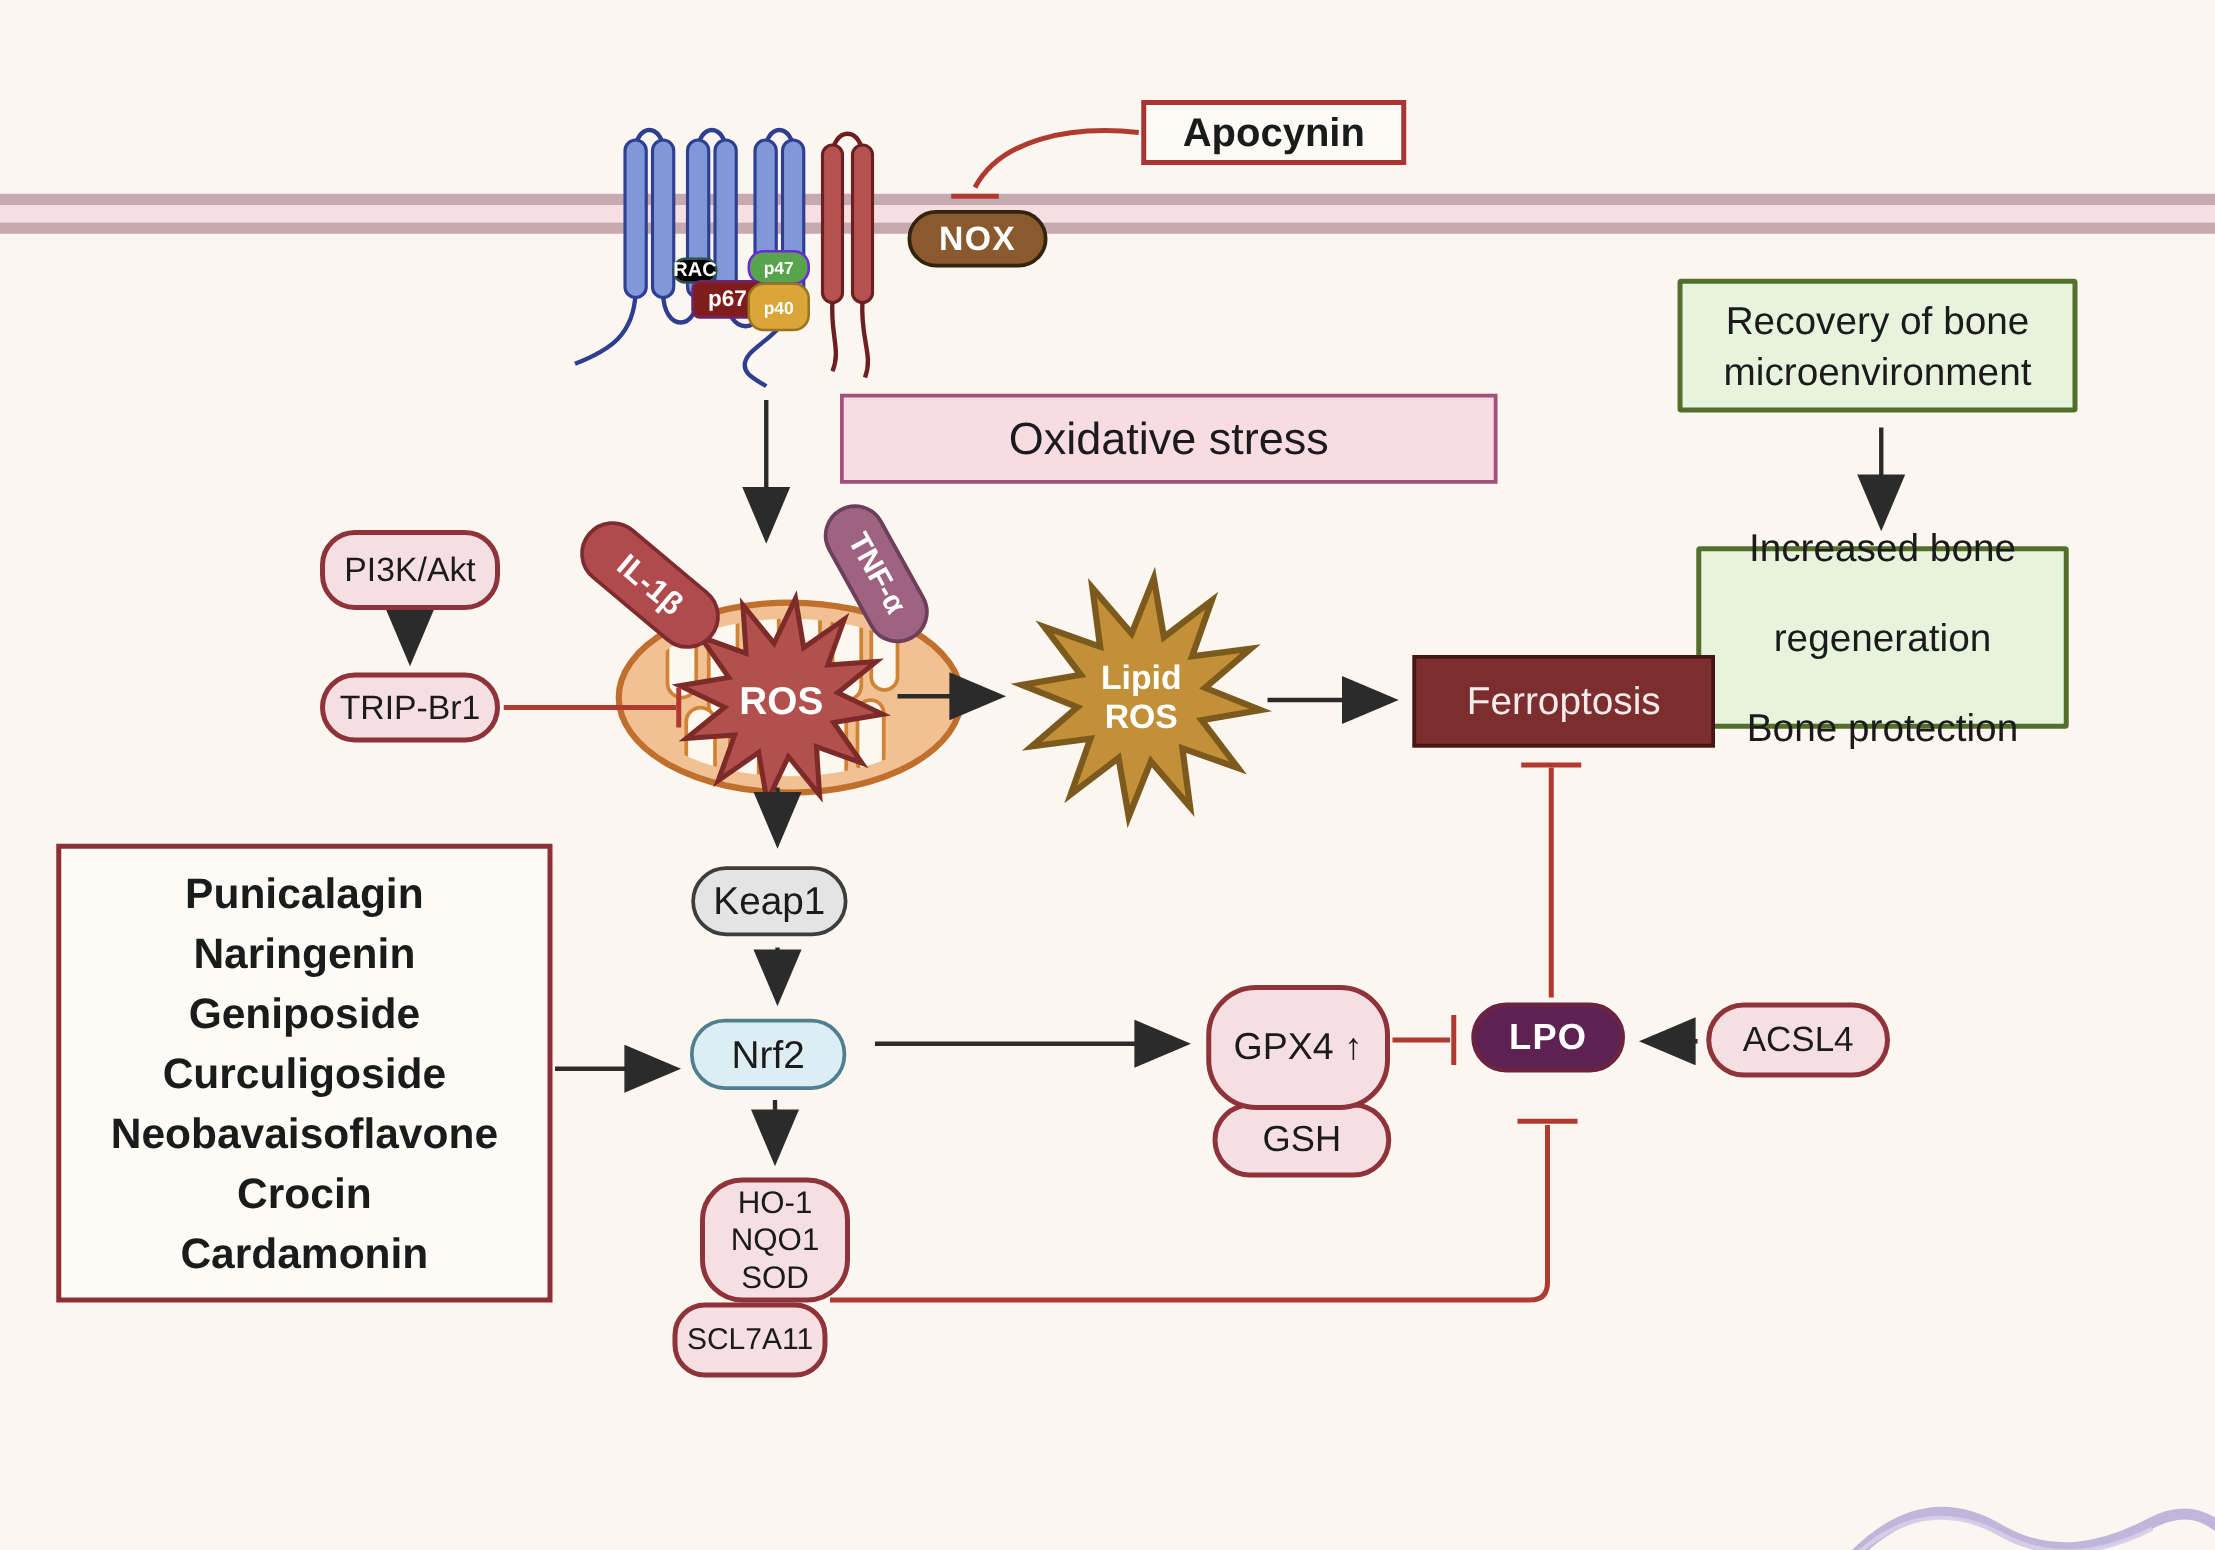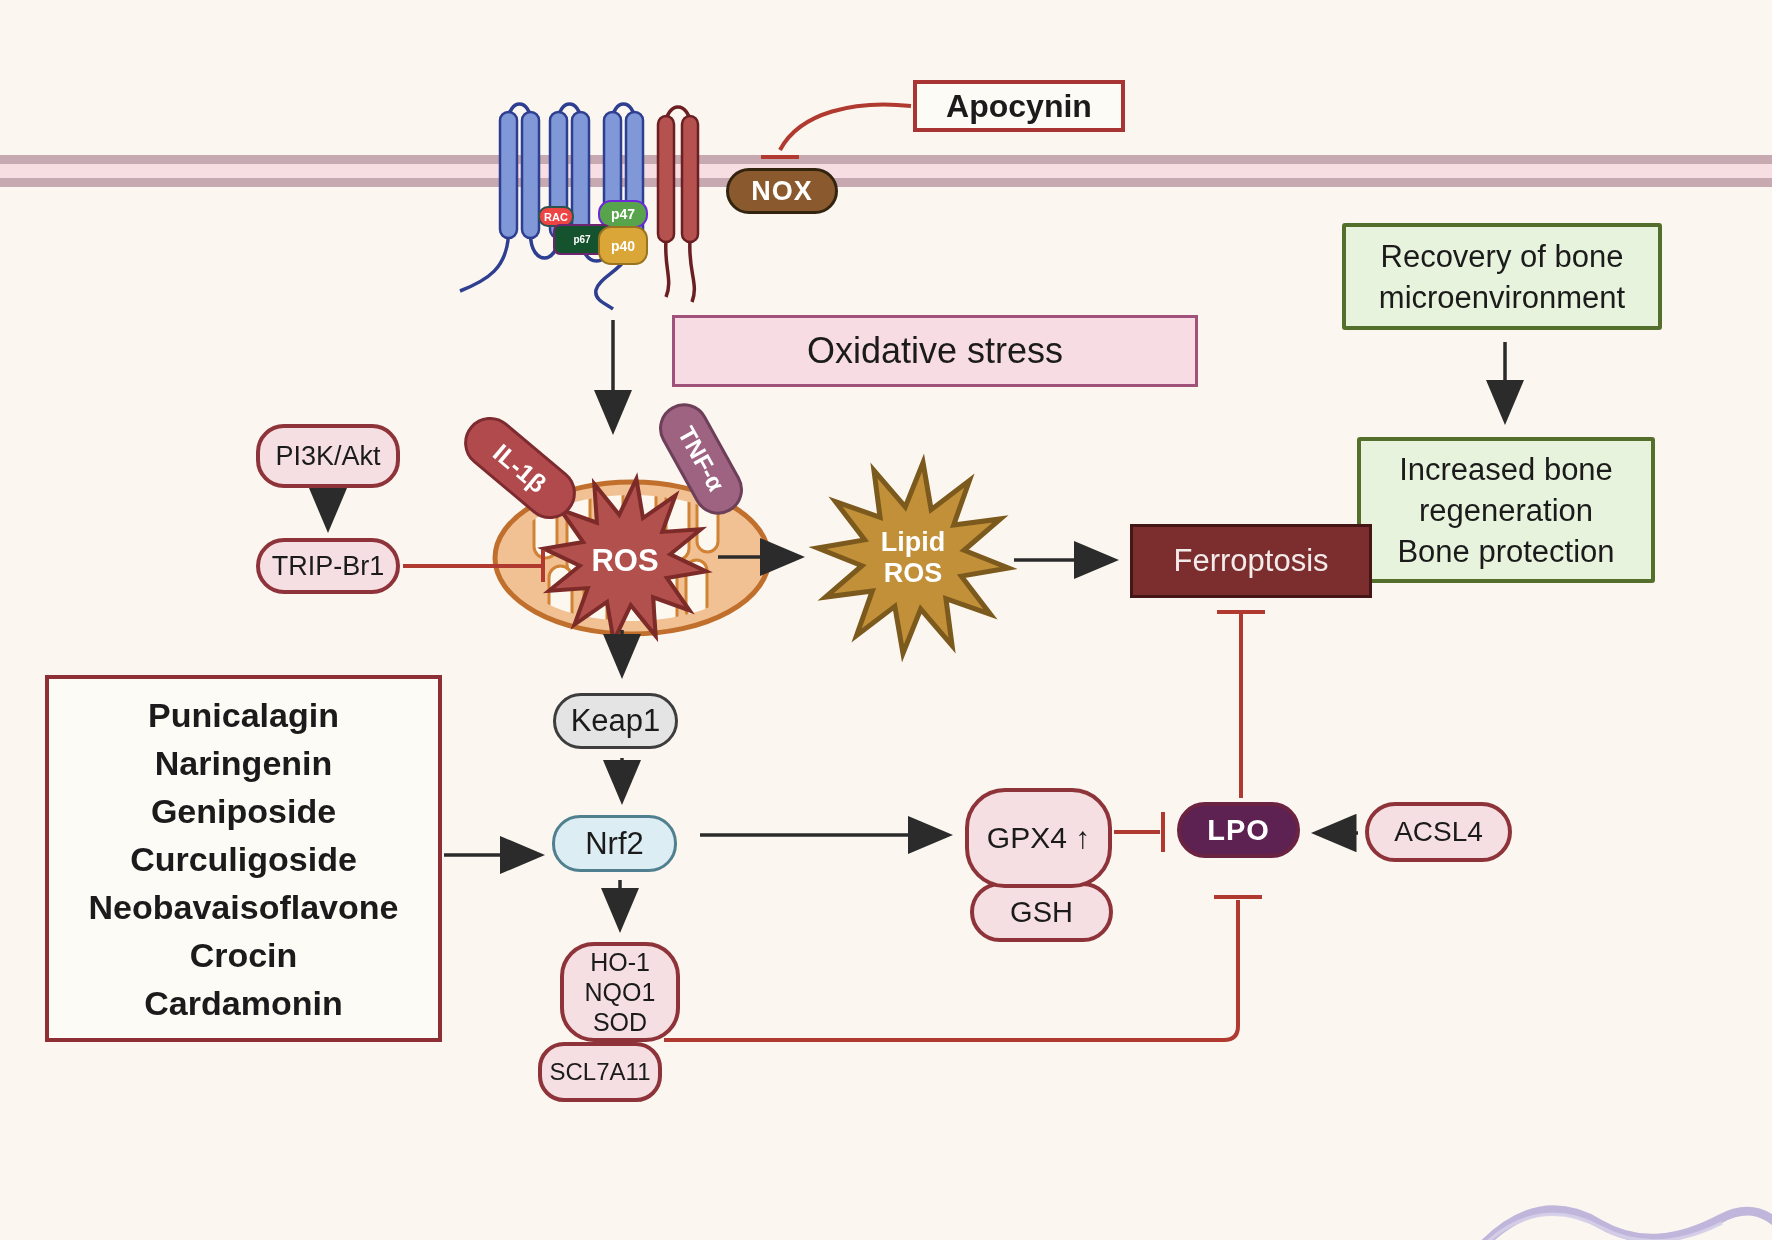--- a/index.html
+++ b/index.html
@@ -137,27 +137,27 @@
         <line x1="1214" y1="897" x2="1262" y2="897"></line>
       </g>
     </g>
 
     <g fill="none">
       <path d="M 1480 1248 C 1520 1206 1560 1200 1600 1224 C 1640 1247 1680 1240 1720 1219 C 1744 1206 1762 1210 1778 1224" stroke="#b5aad8" stroke-width="9" opacity="0.85"></path>
       <path d="M 1485 1244 C 1522 1210 1562 1206 1602 1228 C 1642 1249 1682 1243 1722 1223" stroke="#d6cfe9" stroke-width="3.5" opacity="0.9"></path>
     </g>
   </svg>
 
-  <div class="subunit" style="left:538px;top:206px;width:36px;height:21px;background:#ef4444;border:2px solid #2b544f;border-radius:10px;font-size:11px;">
+  <div class="subunit" style="left:538px;top:206px;width:36px;height:21px;background:#000000;border:2px solid #2b544f;border-radius:10px;font-size:16px;">
       <span>RAC</span>
     </div>
   <div class="subunit" style="left:598px;top:200px;width:50px;height:28px;background:#57a44c;border:2px solid #6d28d9;border-radius:13px;font-size:14px;">
       <span>p47</span>
     </div>
-  <div class="subunit" style="left:553px;top:224px;width:58px;height:31px;background:#14532d;border:2px solid #6f2470;border-radius:7px;font-size:10px;">
+  <div class="subunit" style="left:553px;top:224px;width:58px;height:31px;background:#7f1d1d;border:2px solid #6f2470;border-radius:7px;font-size:18px;">
       <span>p67</span>
     </div>
   <div class="subunit" style="left:598px;top:226px;width:50px;height:39px;background:#d9a637;border:2px solid #9a731f;border-radius:13px;font-size:14px;">
       <span>p40</span>
     </div>
 
   <div class="node wlabel" style="left:726px;top:168px;width:112px;height:46px;background:var(--nox-fill,#8a5a2e);
        border:3px solid #33240f;border-radius:23px;font-size:27px;font-weight:600;letter-spacing:1px;">
       <span>NOX</span>
     </div>
@@ -166,21 +166,21 @@
       <span>Apocynin</span>
     </div>
 
   <div class="node" style="left:672px;top:315px;width:526px;height:72px;background:#f8dce4;border:3px solid #a0527b;font-size:36px;">
       <span>Oxidative stress</span>
     </div>
 
   <div class="node greenbox" style="left:1342px;top:223px;width:320px;height:107px;padding:6px;">
       <span>Recovery of bone microenvironment</span>
     </div>
-  <div class="node col greenbox" style="left:1357px;top:437px;width:298px;height:146px;padding:4px;">
+  <div class="node col greenbox" style="left:1357px;top:437px;width:298px;height:146px;padding:4px;gap:31px;">
     <div>Increased bone</div>
     <div>regeneration</div>
     <div>Bone protection</div>
   </div>
 
   <div class="node pill" style="left:256px;top:424px;width:144px;height:64px;border-radius:28px;font-size:27px;">
       <span>PI3K/Akt</span>
     </div>
   <div class="node pill" style="left:256px;top:538px;width:144px;height:56px;border-radius:28px;font-size:27px;">
       <span>TRIP-Br1</span>

